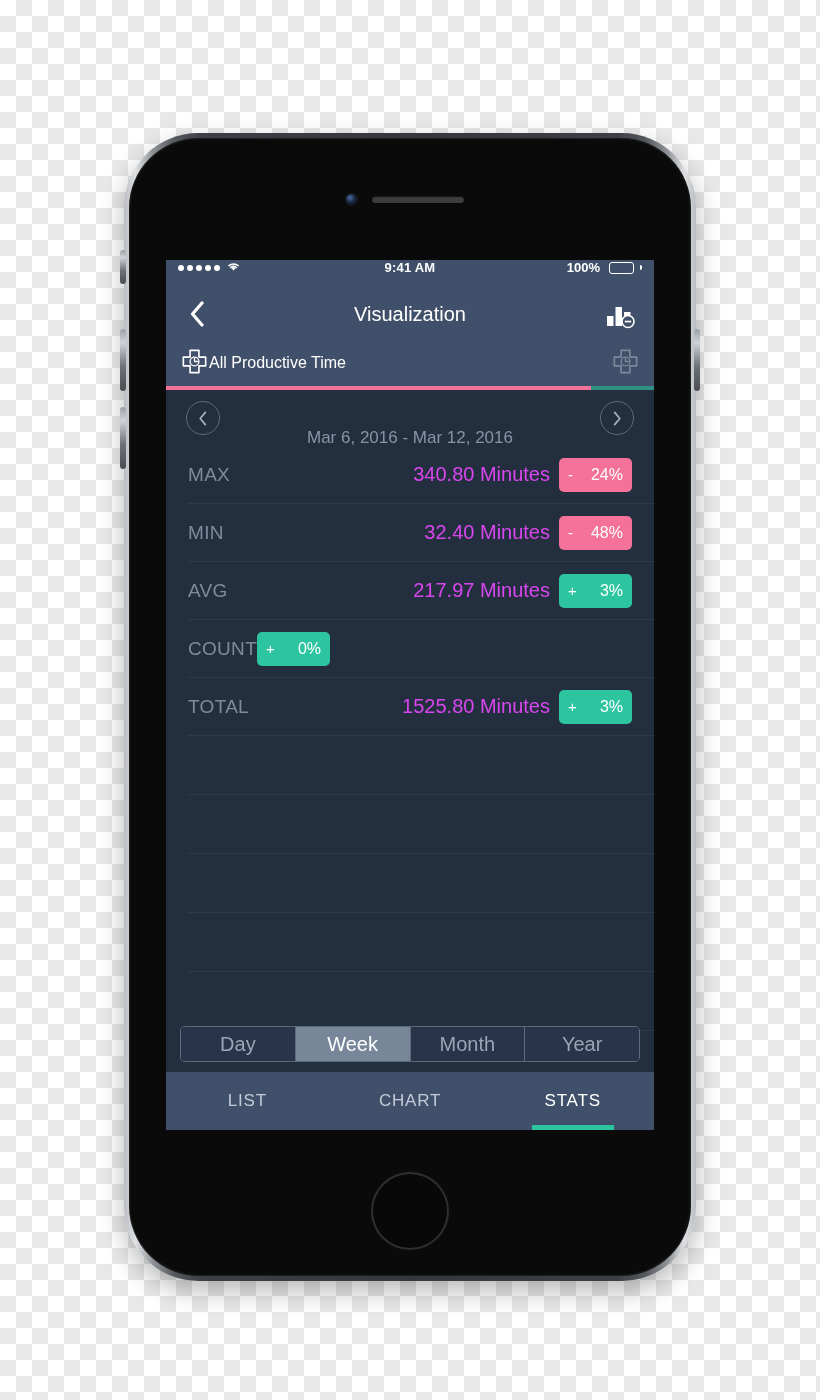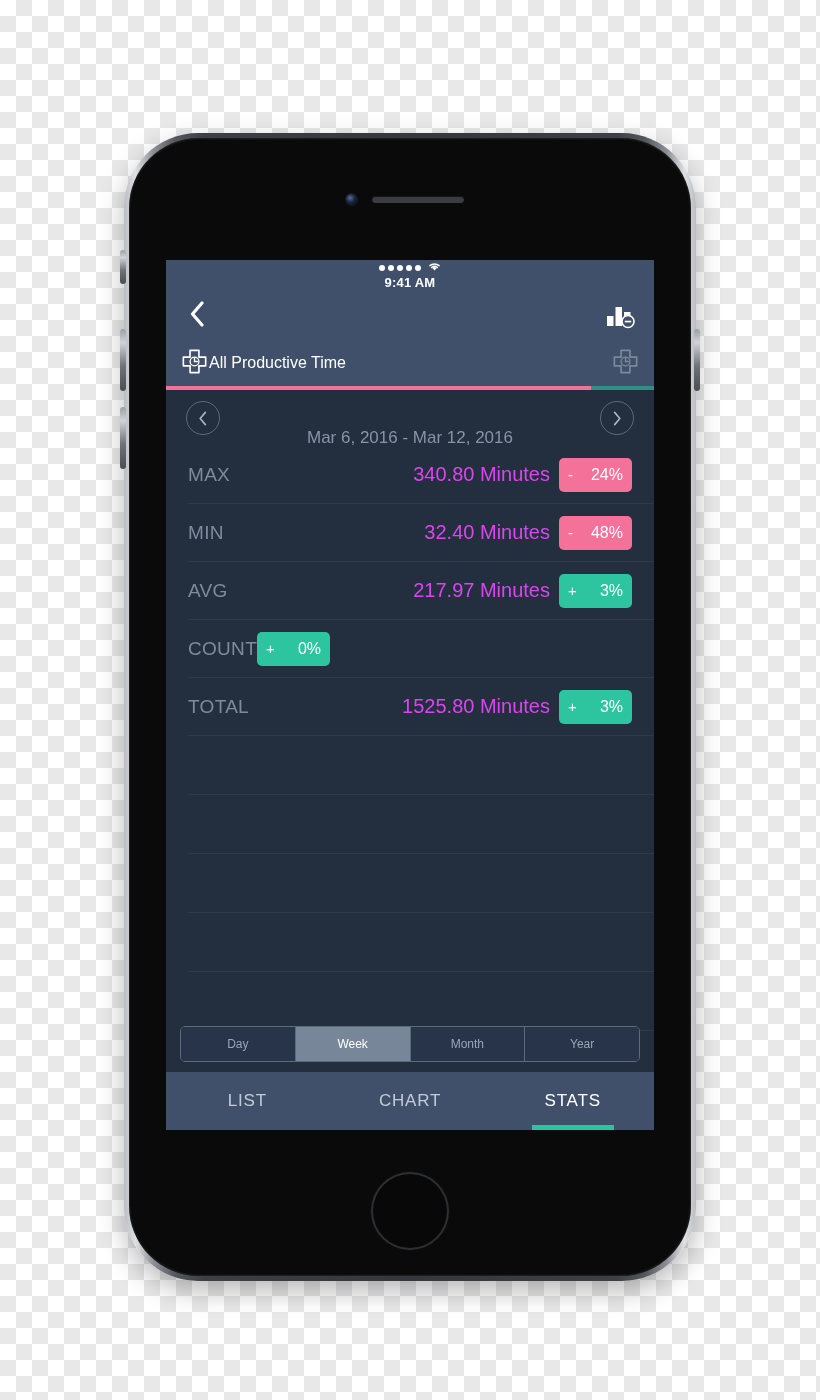--- a/index.html
+++ b/index.html
@@ -101,26 +101,25 @@
     background: #232f3e;
     overflow: hidden;
     font-size: 15px;
   }
 
   
   #status-bar {
     height: 28px;
     background: #41506a;
     display: flex;
-    align-items: center;
+    align-items: flex-start;
     padding: 0 12px;
     color: #ffffff;
     font-size: 13px;
     font-weight: bold;
-    flex-direction: column;
   }
   #status-left { display: flex; align-items: center; gap: 6px; flex: 1; }
   .sig-dots { display: flex; gap: 3px; }
   .sig-dot { width: 6px; height: 6px; border-radius: 50%; background: #ffffff; }
   #status-center { flex: 0 0 auto; letter-spacing: 0.2px; }
   #status-right { flex: 1; display: flex; align-items: center; justify-content: flex-end; gap: 9px; }
   #battery-shell {
     width: 25px; height: 12px;
     border: 1px solid #ffffff; border-radius: 3px;
     padding: 1px; box-sizing: border-box;
@@ -262,21 +261,21 @@
     display: flex;
     height: 34px;
     border: 1px solid #5c6a7e;
     border-radius: 5px;
     overflow: hidden;
   }
   .seg-item {
     flex: 1;
     display: flex; align-items: center; justify-content: center;
     color: #9aa6b6;
-    font-size: 12px;
+    font-size: 20px;
     border-right: 1px solid #5c6a7e;
     cursor: pointer;
     background: #27344a;
   }
   .seg-item:last-child { border-right: none; }
   .seg-item.selected { background: #778699; color: #ffffff; }
 
   
   #tab-bar {
     position: absolute;
@@ -343,20 +342,21 @@
             <span id="battery-cap"></span>
           </div>
         </div>
 
         <div id="nav-bar">
           <div id="back-btn">
             <svg width="16" height="26" viewBox="0 0 16 26" aria-hidden="true">
               <path d="M13 2 L3.5 13 L13 24" stroke="#ffffff" stroke-width="3.2" fill="none" stroke-linecap="round" stroke-linejoin="round"></path>
             </svg>
           </div>
+          <div id="nav-title">Visualization</div>
           <div id="chart-toggle-btn">
             <svg width="30" height="26" viewBox="0 0 30 26" aria-hidden="true">
               <rect x="1" y="13" width="6.5" height="10" fill="#ffffff"></rect>
               <rect x="9.5" y="4" width="6.5" height="19" fill="#ffffff"></rect>
               <rect x="18" y="9" width="6.5" height="14" fill="#ffffff"></rect>
               <circle cx="22" cy="18.5" r="6" fill="#41506a" stroke="#ffffff" stroke-width="1.6"></circle>
               <rect x="18.8" y="17.7" width="6.4" height="1.7" fill="#ffffff"></rect>
             </svg>
           </div>
         </div>

